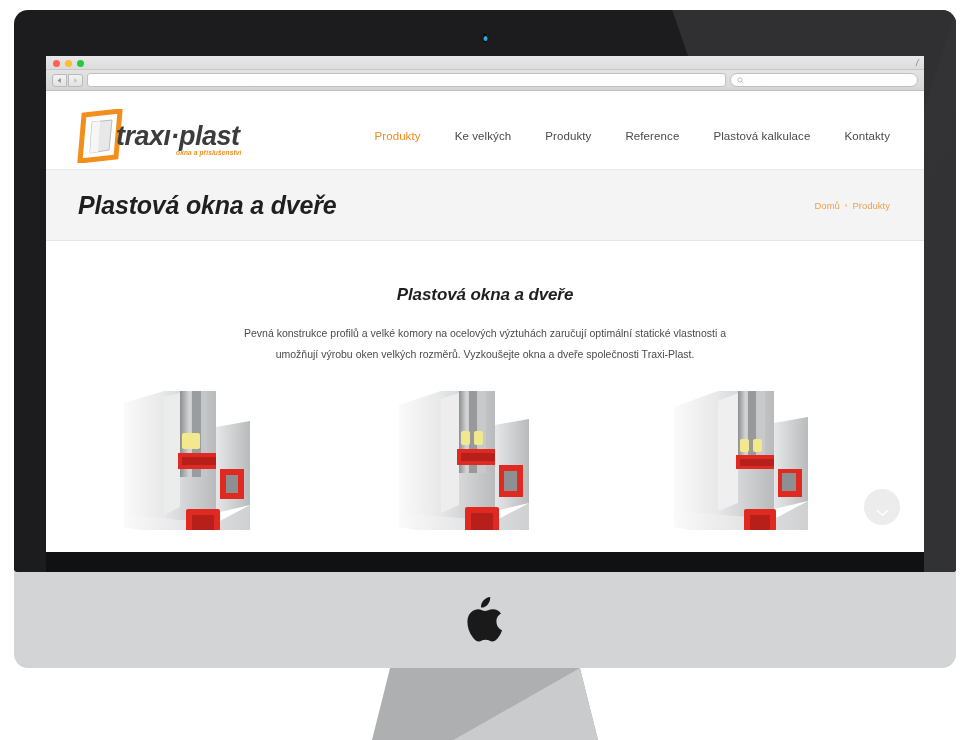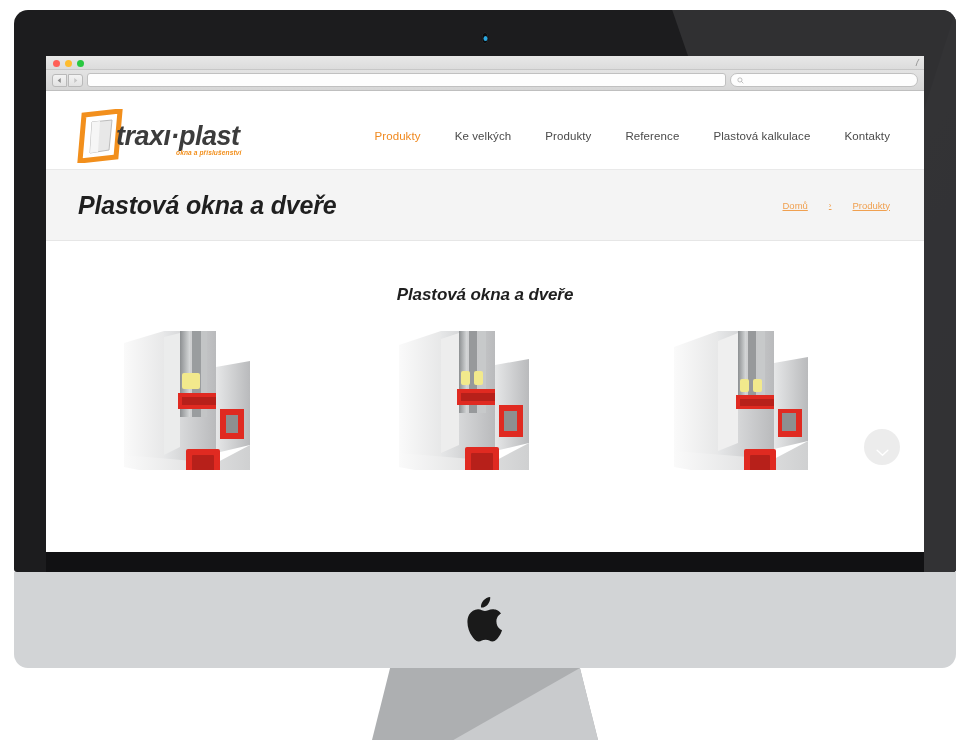--- a/index.html
+++ b/index.html
@@ -183,24 +183,23 @@
   }
   .page-title {
     font-size: 25px;
     font-weight: bold;
     font-style: italic;
     color: #1f1f1f;
     letter-spacing: -.2px;
   }
   .breadcrumb {
     margin-left: auto;
-    display: flex; align-items: center; gap: 21px;
+    display: flex; align-items: center; gap: 5px;
     font-size: 9.5px;
     color: #f0a050;
-    text-decoration: underline;
   }
   .crumb-sep { color: #f0a050; font-size: 8px; }
 
   .intro {
     padding: 44px 0 0;
     text-align: center;
   }
   .intro-title {
     font-size: 17px;
     font-weight: bold;
@@ -329,20 +328,21 @@
         <div class="page-title">Plastová okna a dveře</div>
         <div class="breadcrumb">
           <span>Domů</span>
           <span class="crumb-sep">›</span>
           <span>Produkty</span>
         </div>
       </div>
 
       <div class="intro">
         <div class="intro-title">Plastová okna a dveře</div>
+        <p class="intro-text">Pevná konstrukce profilů a velké komory na ocelových výztuhách zaručují optimální statické vlastnosti a umožňují výrobu oken velkých rozměrů. Vyzkoušejte okna a dveře společnosti Traxi-Plast.</p>
       </div>
 
       <div class="gallery">
 
         <div class="profile-shot">
           <svg viewBox="0 0 180 148" width="180" height="148" aria-hidden="true">
             <defs>
               <linearGradient id="pvcA" x1="0" y1="0" x2="1" y2="0">
                 <stop offset="0" stop-color="#fafafa"></stop>
                   <stop offset="1" stop-color="#cfd0d1"></stop>

